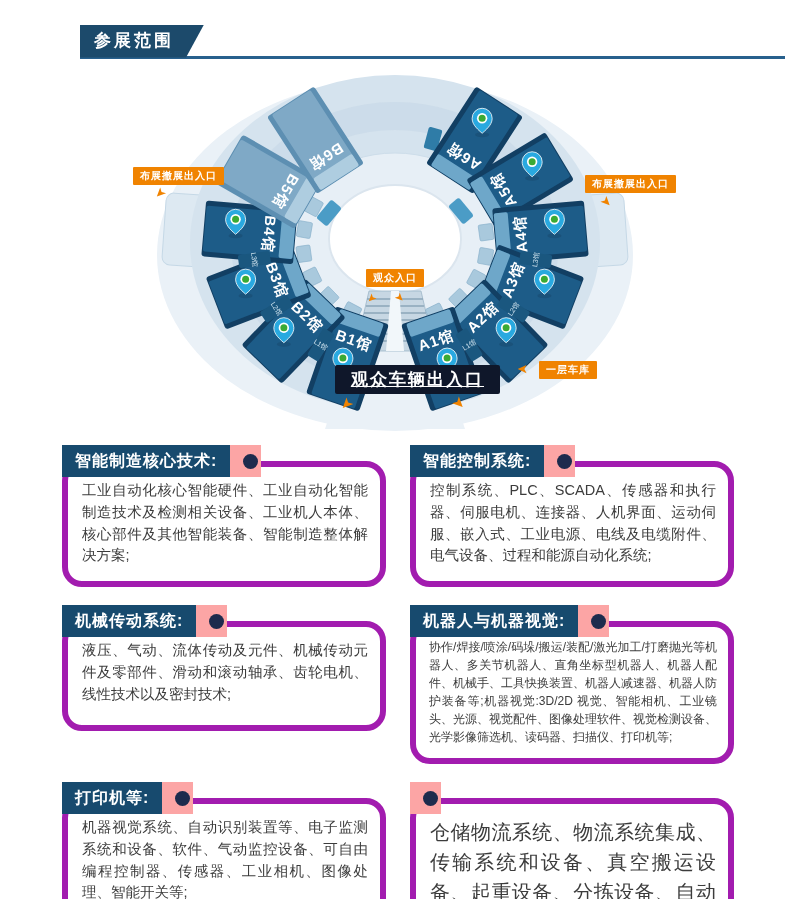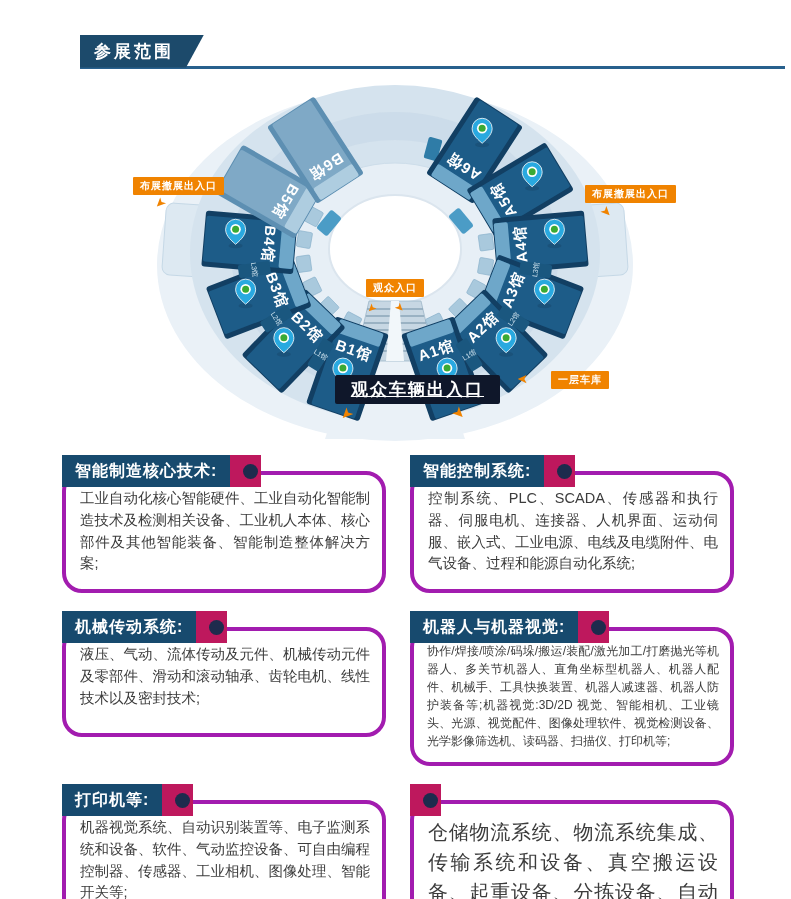--- a/index.html
+++ b/index.html
@@ -1,21 +1,21 @@
 <!DOCTYPE html>
 <html><head>
 <meta charset="utf-8">
 <style>
   * { box-sizing: border-box; margin: 0; padding: 0; }
   html, body { width: 791px; height: 899px; overflow: hidden; background: #fff;
     font-family: "Liberation Sans", "DejaVu Sans", sans-serif; }
 
   
-  .page-header { margin: 36px 6px 0 80px; height: 33px; display: flex; align-items: center;
-    border-bottom: 3px solid #28608d; }
+  .page-header { margin: 26px 6px 0 80px; height: 33px; display: flex; align-items: center;
+    border-bottom: 3px solid #28608d; font-family: Liberation Mono, monospace; }
   .header-tab { background: #1c4a6b; color: #fff; font-weight: bold; font-size: 17px;
     letter-spacing: 3px; height: 33px; line-height: 33px; padding: 0 30px 0 14px;
     clip-path: polygon(0 0, 100% 0, calc(100% - 18px) 100%, 0 100%); }
   .header-title { color: #2d6390; font-size: 21px; letter-spacing: 1px; margin-left: 14px; }
 
   
   .map-wrap { position: relative; width: 525px; height: 372px; margin: 4px auto 0; }
   .map-wrap svg { position: absolute; left: 0; top: 0; }
   .map-tag { position: absolute; background: #f08300; color: #fff; font-size: 10px;
     font-weight: bold; padding: 2px 7px; letter-spacing: 1px; white-space: nowrap;
@@ -25,26 +25,26 @@
   .arrow { position: absolute; color: #f08300; font-size: 13px; line-height: 1;
     z-index: 3; display: inline-block; }
   .r45 { transform: rotate(45deg); } .r135 { transform: rotate(135deg); }
   .r180 { transform: rotate(180deg); } .sm { font-size: 11px; } .lg { font-size: 15px; }
 
   
   .cats { display: grid; grid-template-columns: 1fr 1fr; column-gap: 24px; row-gap: 18px;
     padding: 10px 57px 10px 62px; }
   .card { position: relative; }
   .card-head { position: absolute; top: 0; left: 0; display: flex; align-items: center;
-    background: #be185d; padding-right: 3px; height: 32px; z-index: 2; }
+    background: #fca5a5; padding-right: 3px; height: 32px; z-index: 2; }
   .card-title { background: #174a6e; color: #fff; font-weight: bold; font-size: 16px;
     height: 32px; line-height: 32px; padding: 0 13px; letter-spacing: 1px; white-space: nowrap; }
   .card-dot { width: 15px; height: 15px; border-radius: 50%; background: #1d2b4d;
     margin-left: 13px; flex: 0 0 auto; }
-  .card-body { border: 4px solid #a21caf; border-radius: 20px; margin-top: 16px;
+  .card-body { border: 6px solid #a21caf; border-radius: 20px; margin-top: 16px;
     padding: 13px 12px 14px 14px; font-size: 14.5px; line-height: 1.5; color: #3c3c3c;
     text-align: justify; }
   .mh1 { min-height: 100px; } .mh2 { min-height: 110px; } .mh3 { min-height: 112px; }
   .card.small .card-body { font-size: 12px; line-height: 1.5; padding: 11px 11px 12px 13px; }
   .card.mid .card-body { font-size: 20px; }
 </style>
 </head>
 <body>
 
 <div class="page-header">
@@ -294,21 +294,21 @@
   <span class="arrow r45" style="left:468px; top:132px;">➤</span>
 
   <div class="map-tag" style="left:233px; top:206px;">观众入口</div>
   <span class="arrow r135 sm" style="left:234px; top:230px;">➤</span>
   <span class="arrow r45 sm" style="left:262px; top:229px;">➤</span>
 
   <div class="map-tag green" style="left:202px; top:302px;">观众车辆出入口</div>
   <span class="arrow r135 lg" style="left:208px; top:334px;">➤</span>
   <span class="arrow r45 lg" style="left:320px; top:332px;">➤</span>
 
-  <div class="map-tag" style="left:418px; top:298px;text-align:right;">一层车库</div>
+  <div class="map-tag" style="left:406px; top:298px;text-align:right;">一层车库</div>
   <span class="arrow r180" style="left:384px; top:300px;">➤</span>
 </div>
 
 <div class="cats">
 
   <div class="card">
     <div class="card-head">
       <div class="card-title">智能制造核心技术:</div>
       <div class="card-dot"></div>
     </div>

